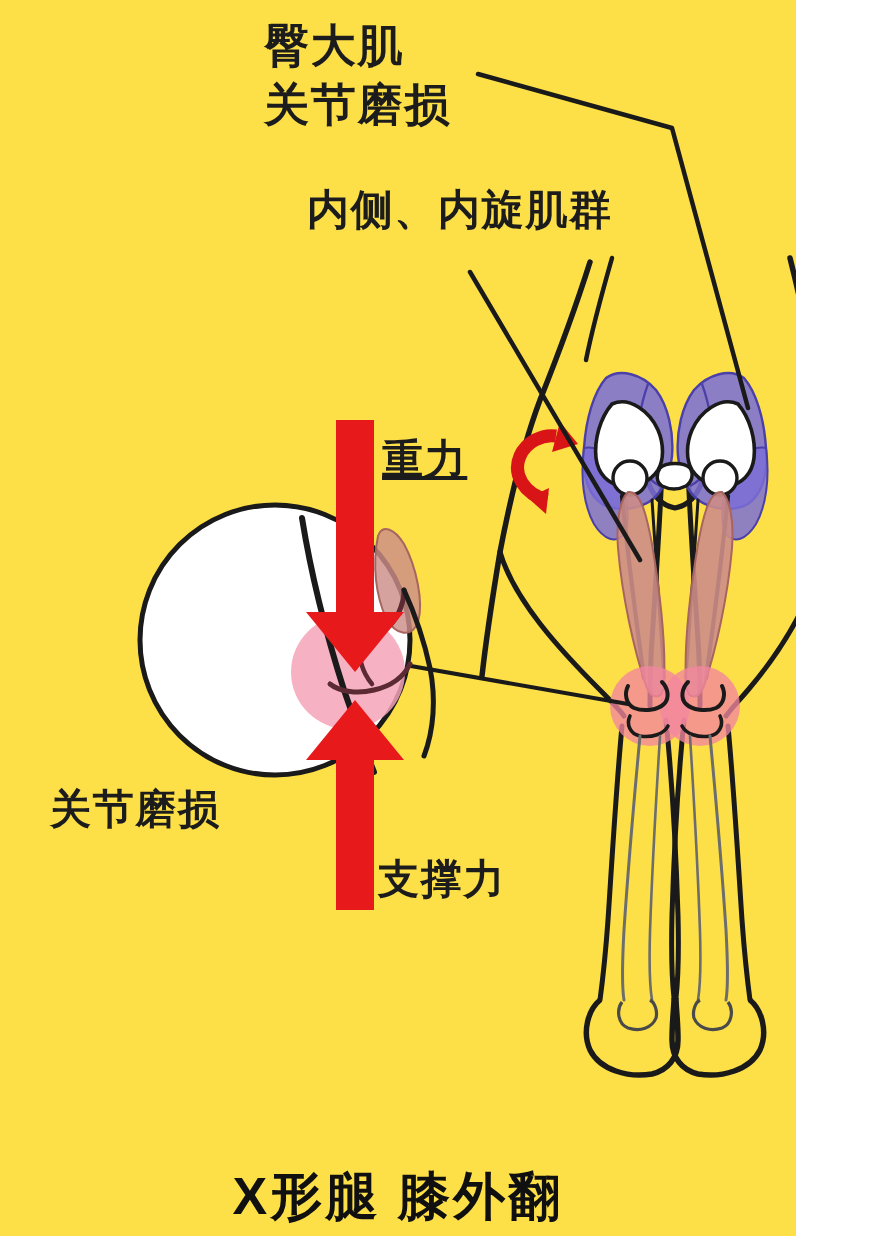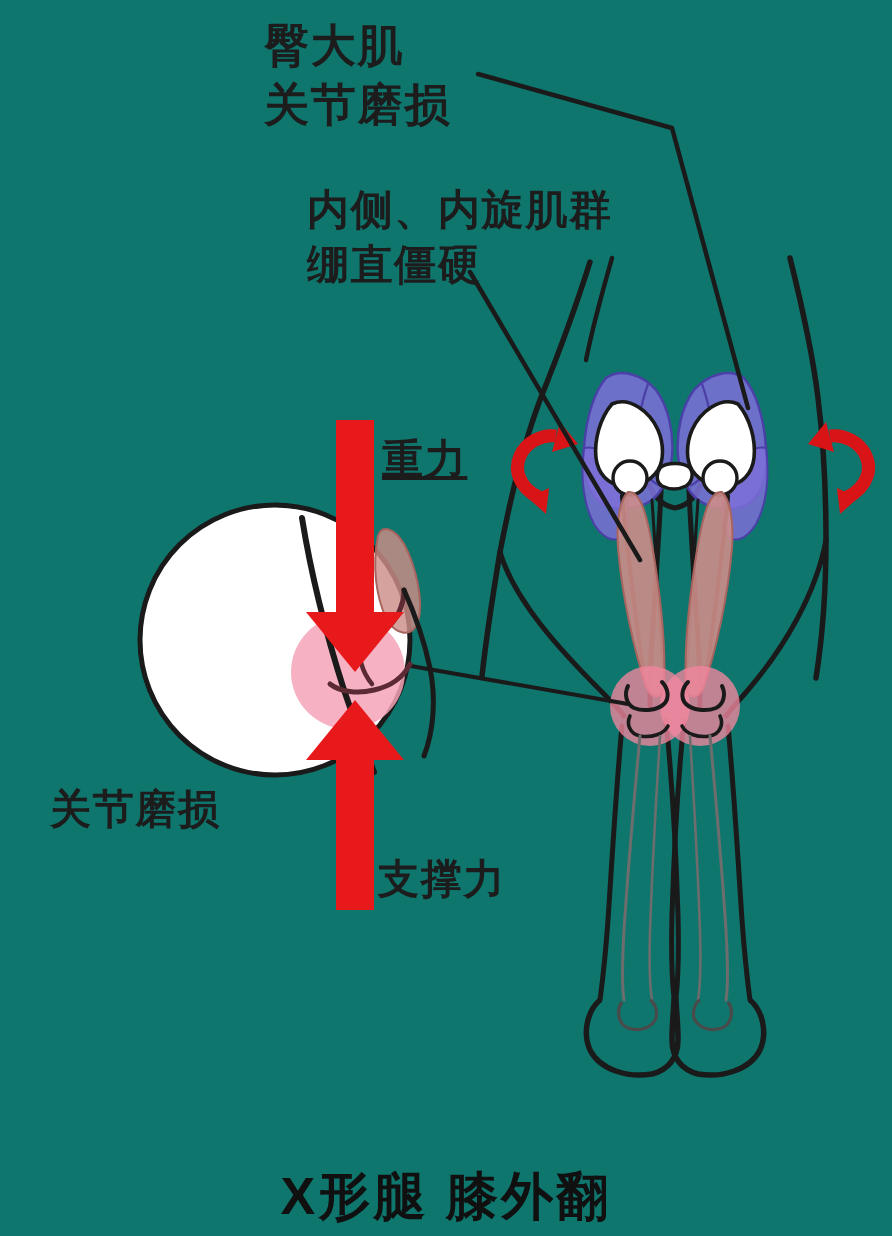--- a/index.html
+++ b/index.html
@@ -6,23 +6,23 @@
   html, body {
     margin: 0;
     padding: 0;
     background: #ffffff;
   }
   body {
     font-family: "Liberation Sans", "DejaVu Sans", sans-serif;
   }
   #page {
     position: relative;
-    width: 892px;
+    width: 796px;
     height: 1236px;
-    background: #0f766e;
+    background: #fde047;
     overflow: hidden;
   }
   #diagram {
     position: absolute;
     top: 0;
     left: 0;
     width: 892px;
     height: 1236px;
   }
   .label {
@@ -277,21 +277,20 @@
     </g>
   </svg>
 
   <div class="label label-lg lbl-gluteus">
     <div>臀大肌</div>
     <div>关节磨损</div>
   </div>
 
   <div class="label label-md lbl-adductor">
     <div>内侧、内旋肌群</div>
-    <div>绷直僵硬</div>
   </div>
 
   <div class="label label-force lbl-gravity">重力</div>
 
   <div class="label label-force lbl-wear">关节磨损</div>
 
   <div class="label label-force lbl-support">支撑力</div>
 
   <div class="caption caption-main">X形腿 膝外翻</div>
 

